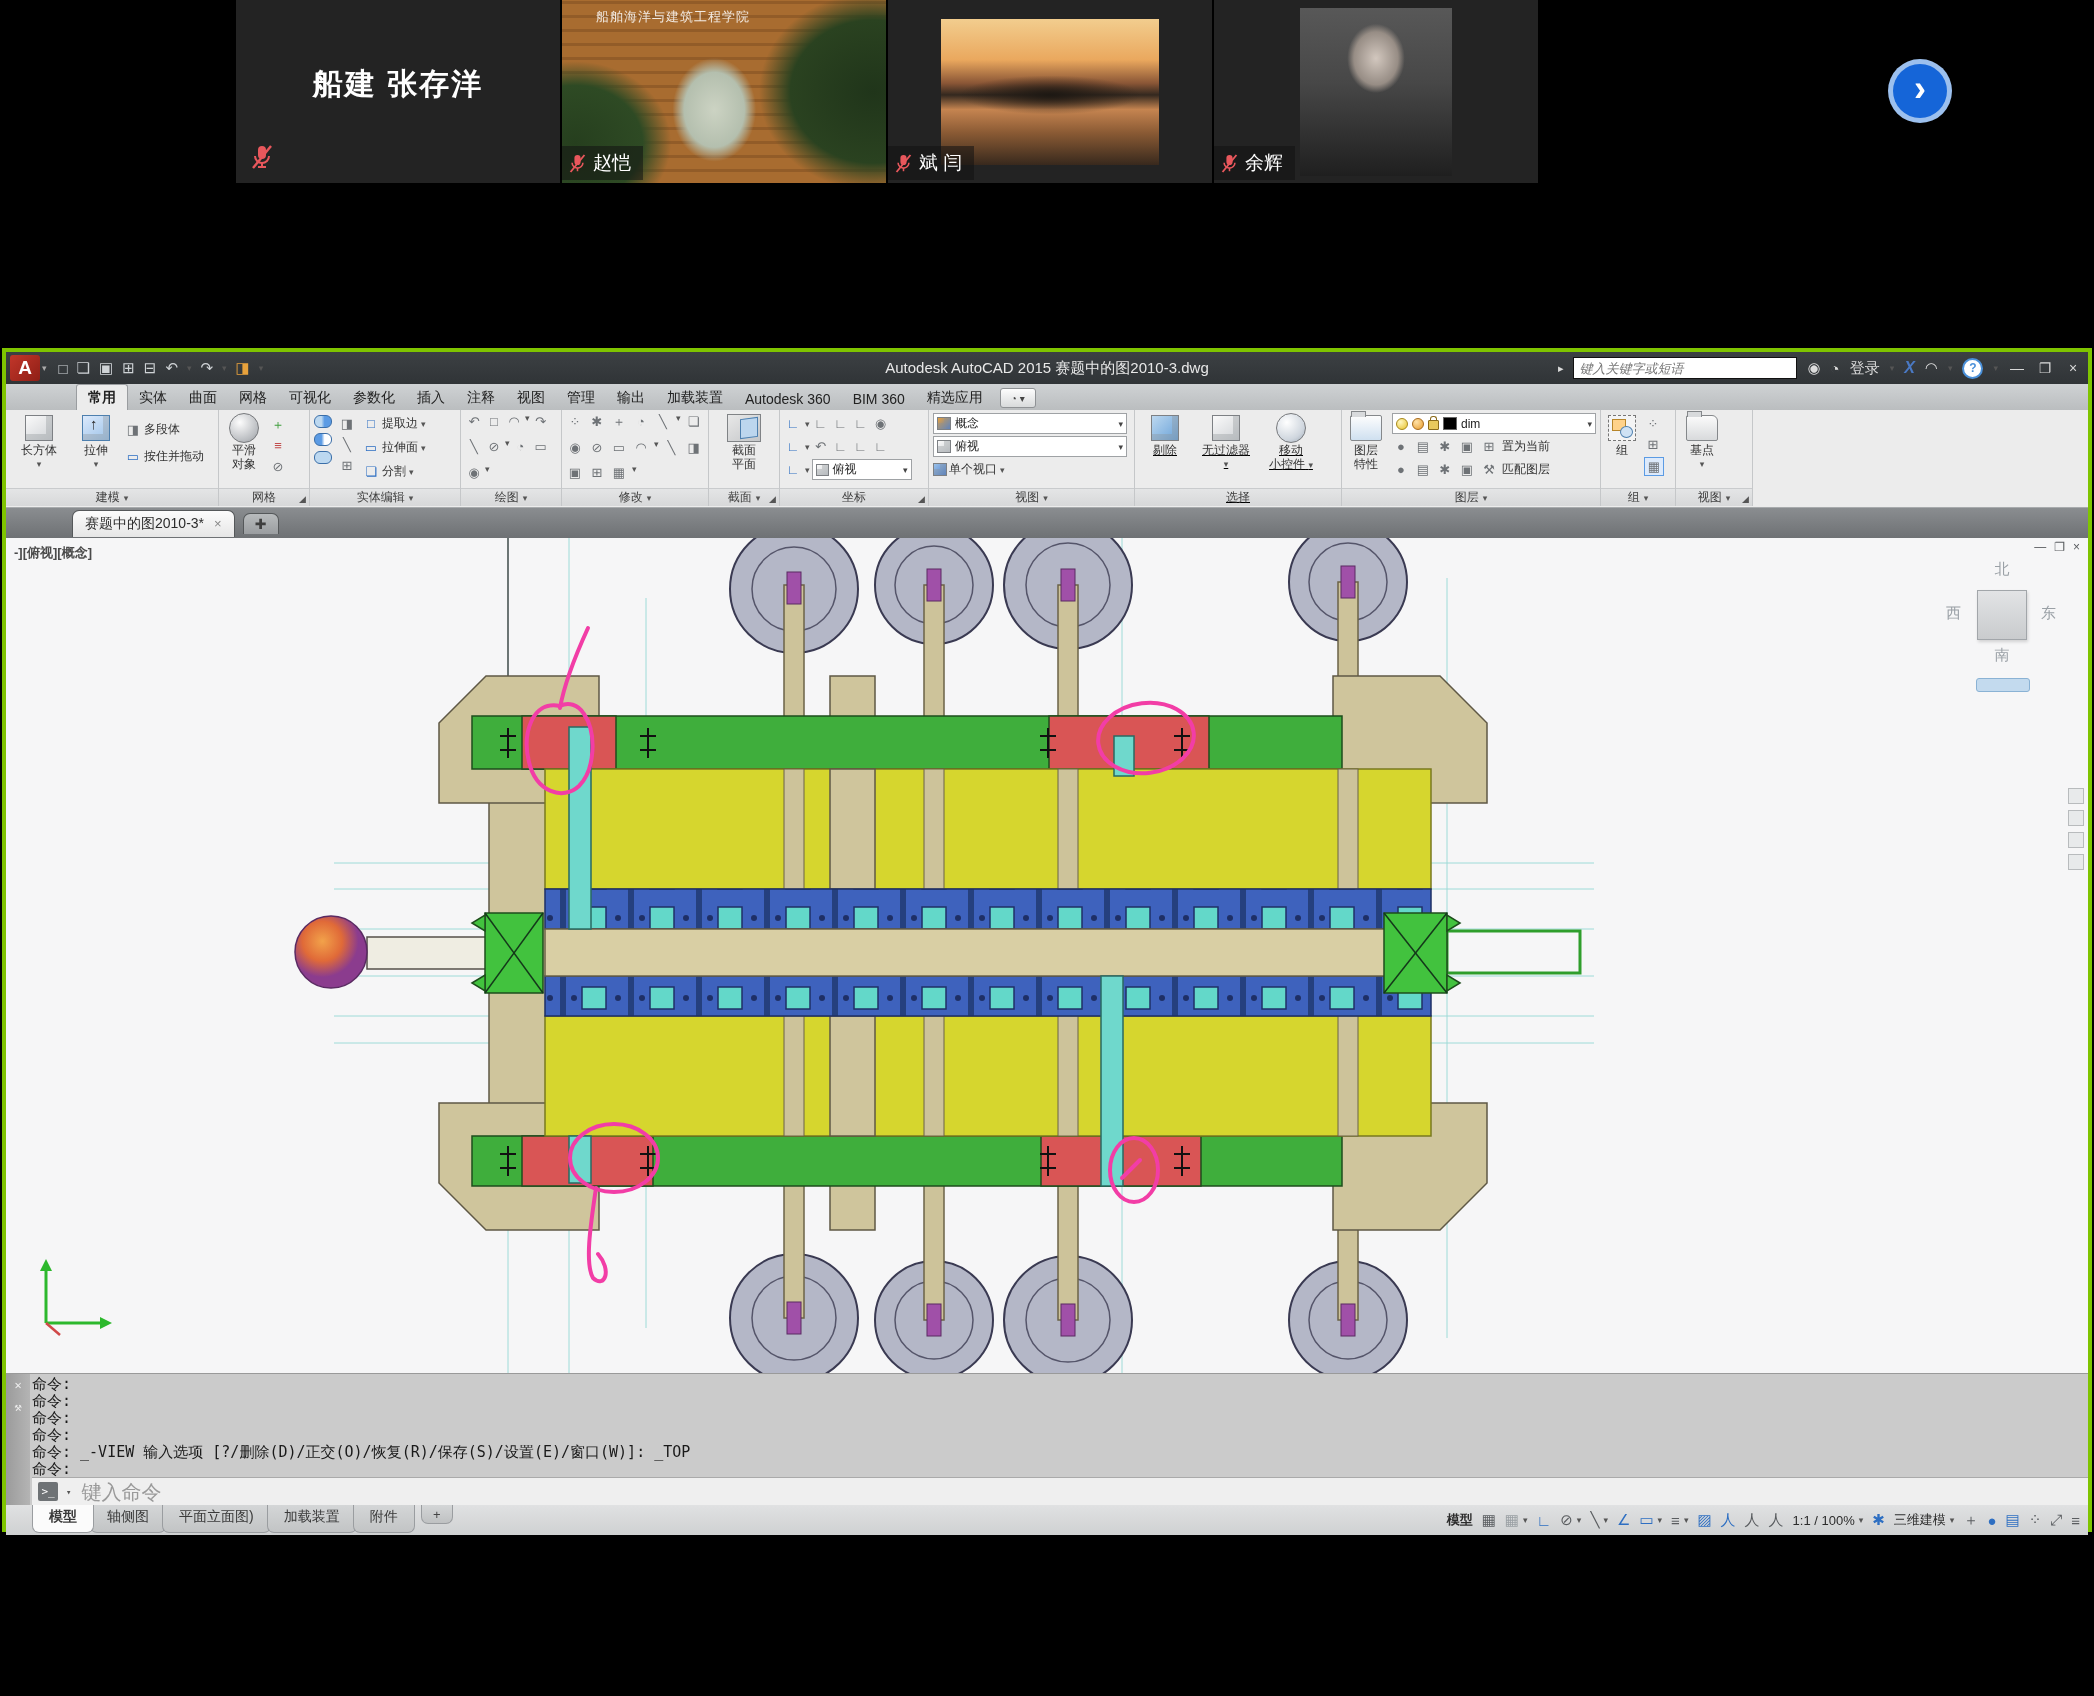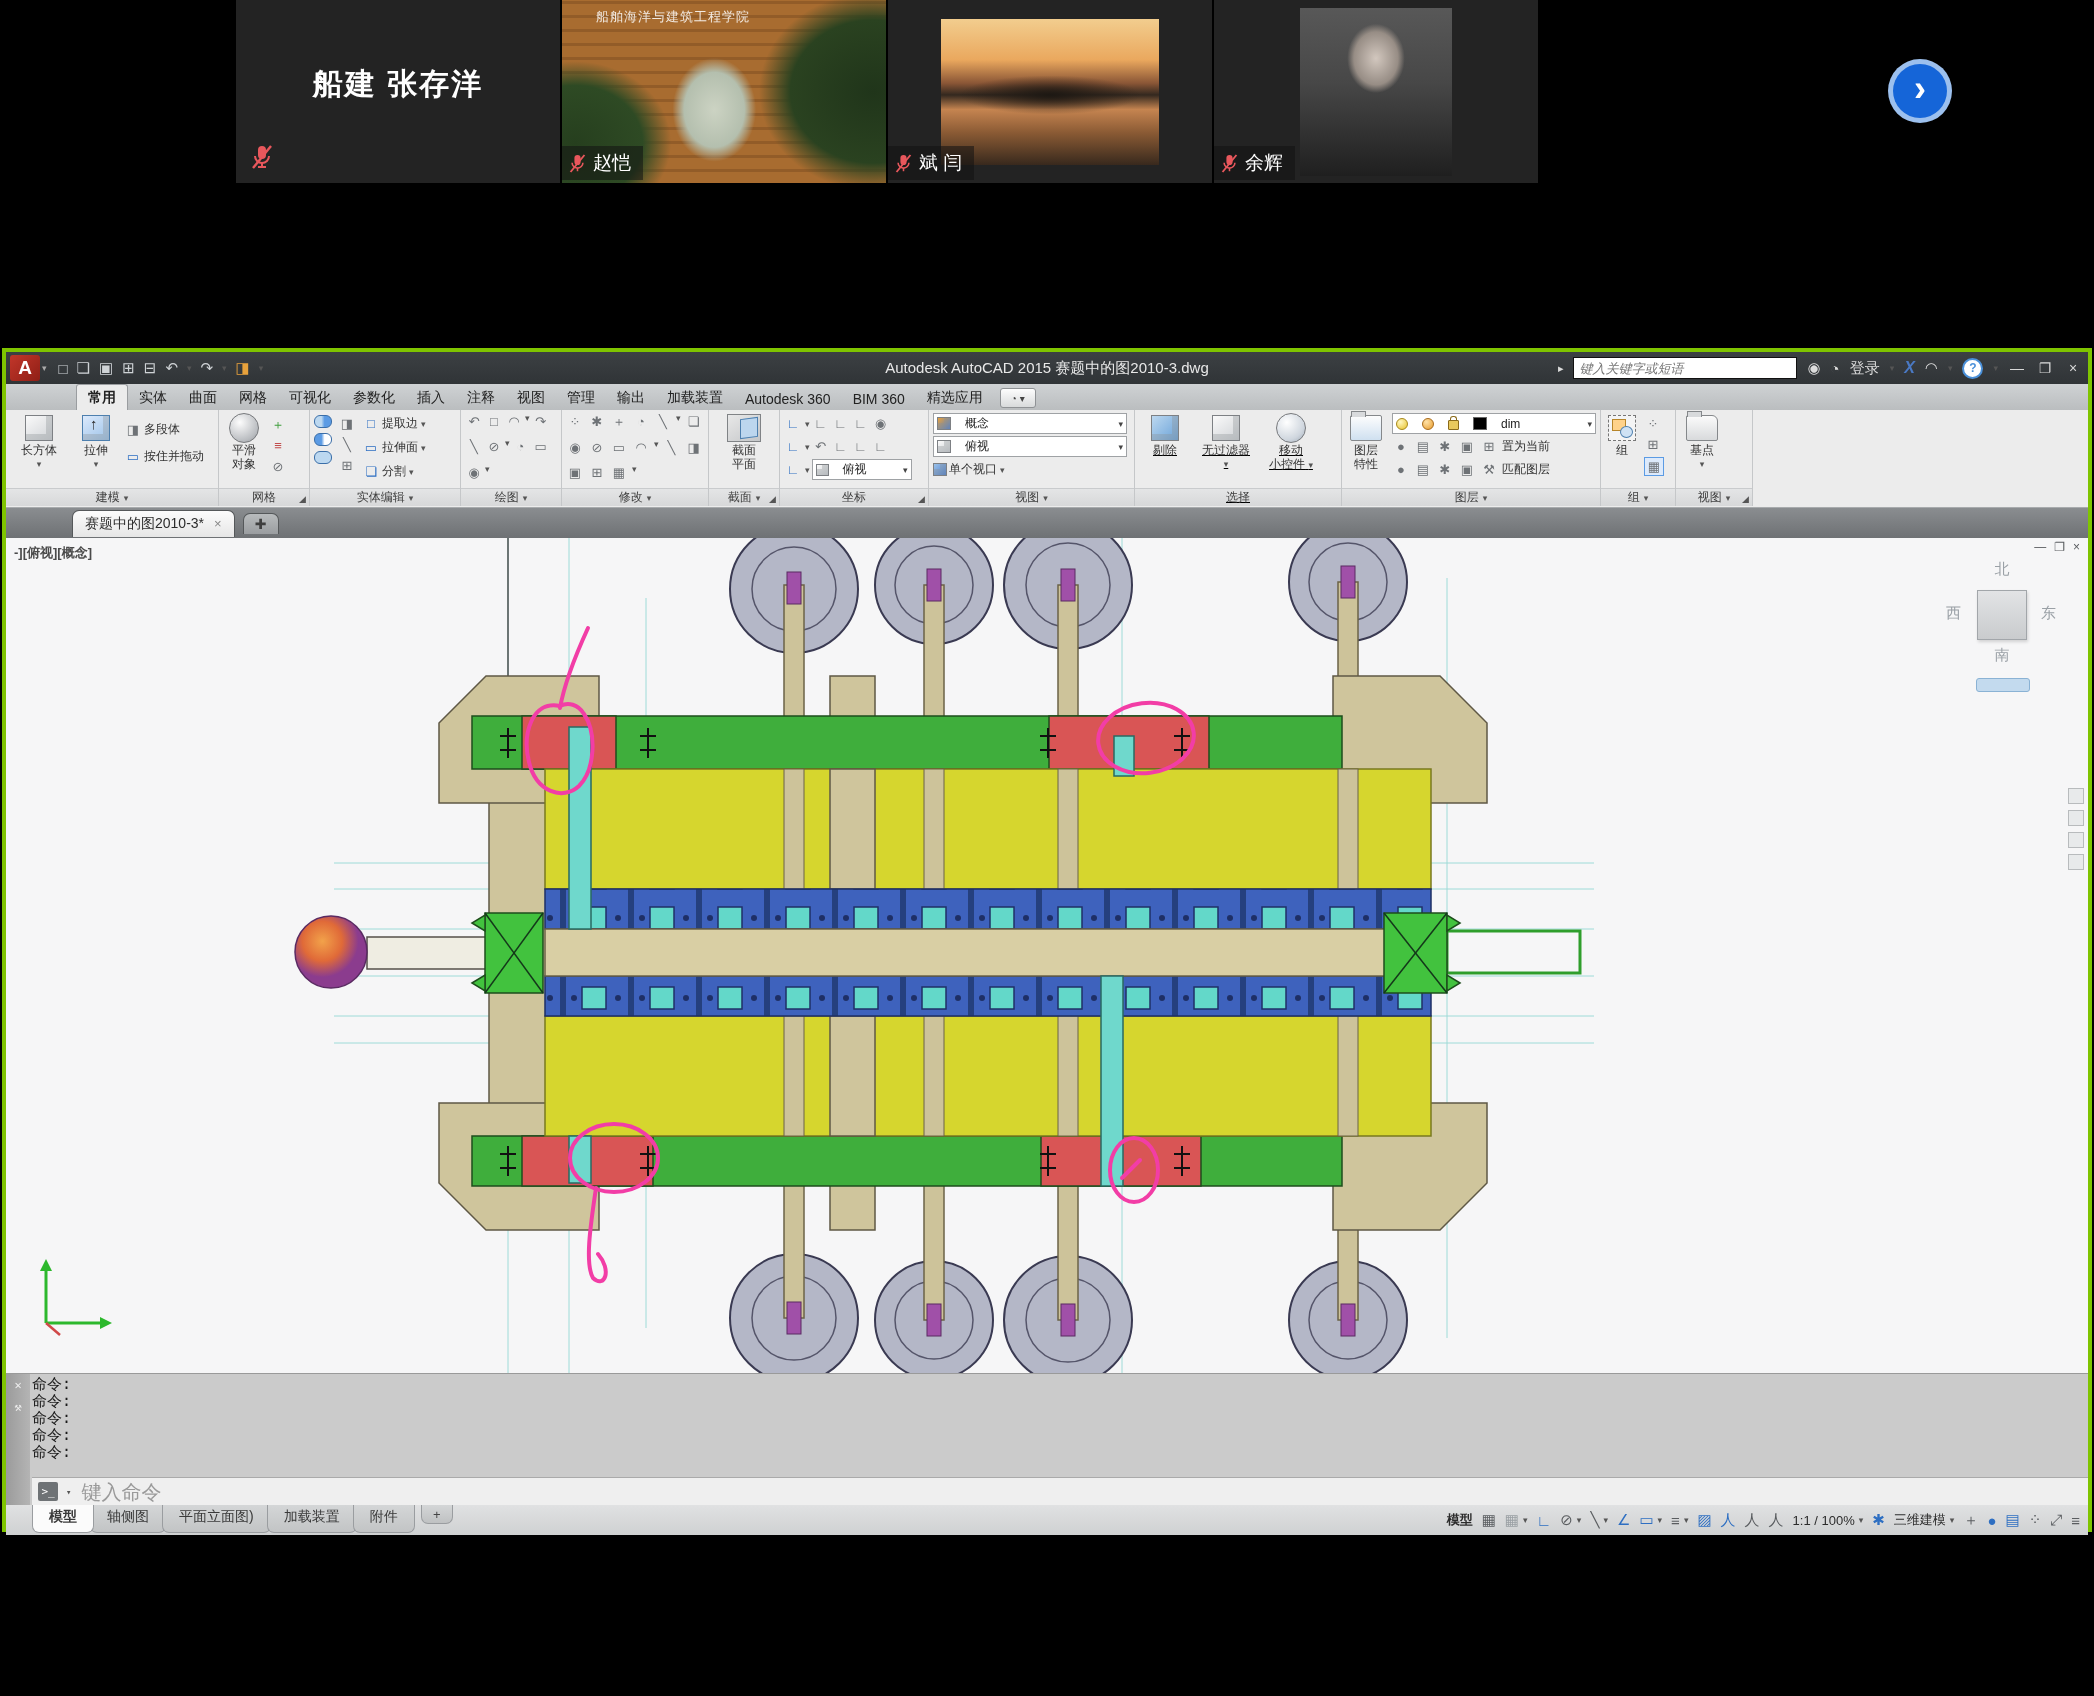--- a/index.html
+++ b/index.html
@@ -92,21 +92,21 @@
       border-radius:2px 6px 2px 2px;position:relative;}
   .folder:before{content:"";position:absolute;left:0;top:-5px;width:13px;height:5px;background:#d8dadc;
       border:1px solid #85888b;border-bottom:none;}
   .mini{width:18px;height:17px;font-size:13px;display:inline-flex;align-items:center;justify-content:center;
       color:#4f6f94;cursor:pointer;}
   .mini.g{color:#6e7276;}
   .mini.v{color:#2e6fc2;}
   .srow{display:flex;align-items:center;gap:2px;height:21px;font-size:12px;color:#333;}
   .srow .car{font-size:9px;color:#555;margin-left:1px;}
   .combo{display:flex;align-items:center;height:19px;border:1px solid #9fa2a5;background:#fff;font-size:12px;
-      color:#222;padding:0 3px;gap:14px;cursor:pointer;}
+      color:#222;padding:0 3px;gap:4px;cursor:pointer;}
   .combo .car{margin-left:auto;font-size:9px;color:#444;}
   .swatch{width:12px;height:11px;background:#000;border:1px solid #666;}
   .dotb{width:10px;height:10px;border-radius:50%;background:radial-gradient(circle at 35% 30%,#fff7c0,#e8c22c);border:1px solid #a8891a;}
   .dots{width:10px;height:10px;border-radius:50%;background:radial-gradient(circle at 35% 30%,#ffe2a8,#e89c2c);border:1px solid #a86a1a;}
   .lockg{width:9px;height:8px;border:1px solid #8a6a1a;background:#e8c85c;border-radius:1px;position:relative;margin-top:3px;}
   .lockg:before{content:"";position:absolute;left:1px;top:-5px;width:5px;height:4px;border:1px solid #8a6a1a;border-bottom:none;border-radius:3px 3px 0 0;}
   .venn{width:16px;height:11px;border-radius:6px;border:1px solid #3a6ea8;background:linear-gradient(90deg,#bcd8f0 40%,#5b9be4 60%);}
   .grpicon{width:26px;height:24px;border:1px dashed #777;position:relative;background:#f4f4f4;}
   .grpicon:before{content:"";position:absolute;left:3px;top:3px;width:12px;height:10px;background:#ffd28a;border:1px solid #b8862a;}
   .grpicon:after{content:"";position:absolute;right:2px;bottom:2px;width:11px;height:10px;border-radius:50%;background:#cfe2f4;border:1px solid #4d7fae;}
@@ -850,20 +850,21 @@
     <div class="cmd">
       <div class="cmdstrip">
         <span>✕</span>
         <span>⚒</span>
       </div>
       <div class="cmdhist">
         <div>命令:</div>
         <div>命令:</div>
         <div>命令:</div>
         <div>命令:</div>
+        <div>命令: _-VIEW 输入选项 [?/删除(D)/正交(O)/恢复(R)/保存(S)/设置(E)/窗口(W)]: _TOP</div>
         <div>命令:</div>
       </div>
       <div class="cmdin">
         <span class="prompt">&gt;_</span>
         <span class="car">▾</span>
         <input placeholder="键入命令" style="">
       </div>
     </div>
 
     <div class="sbar">

